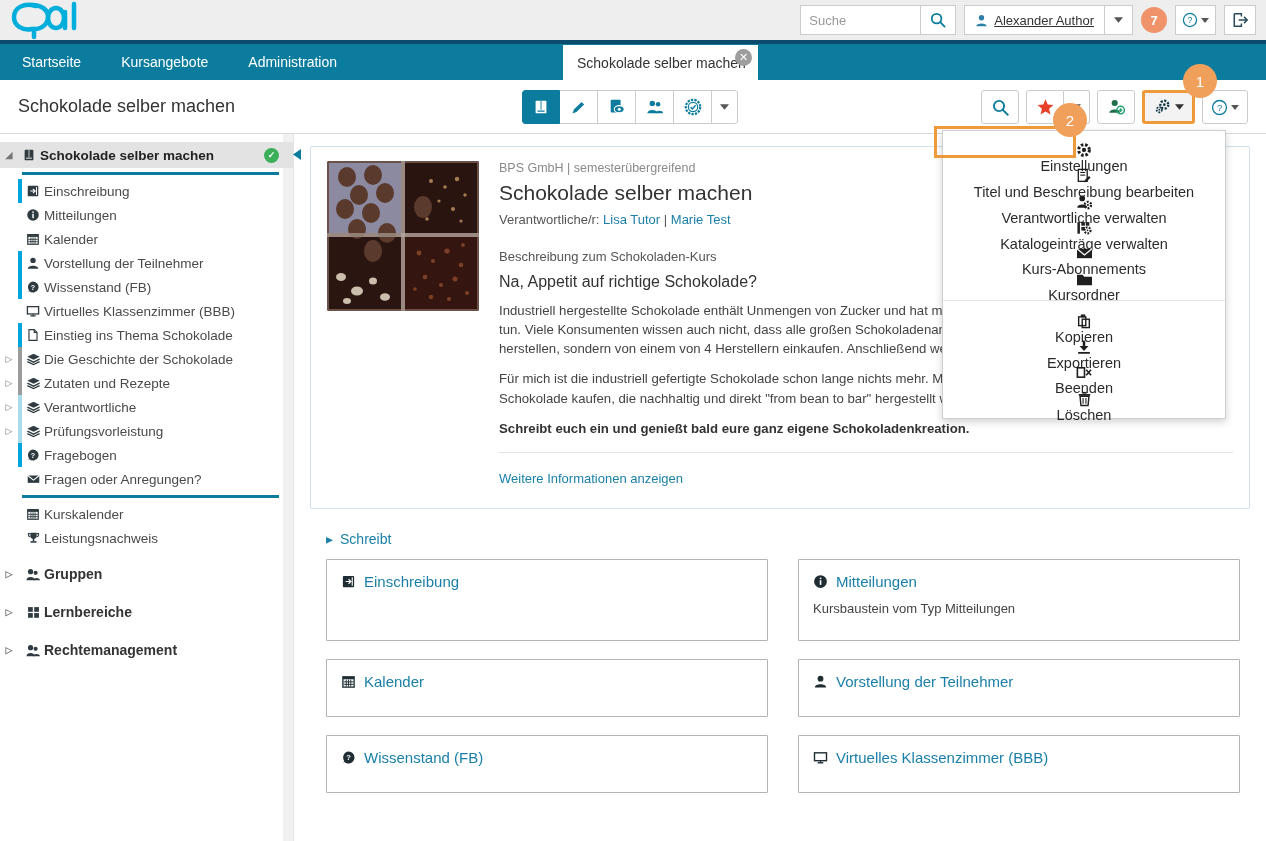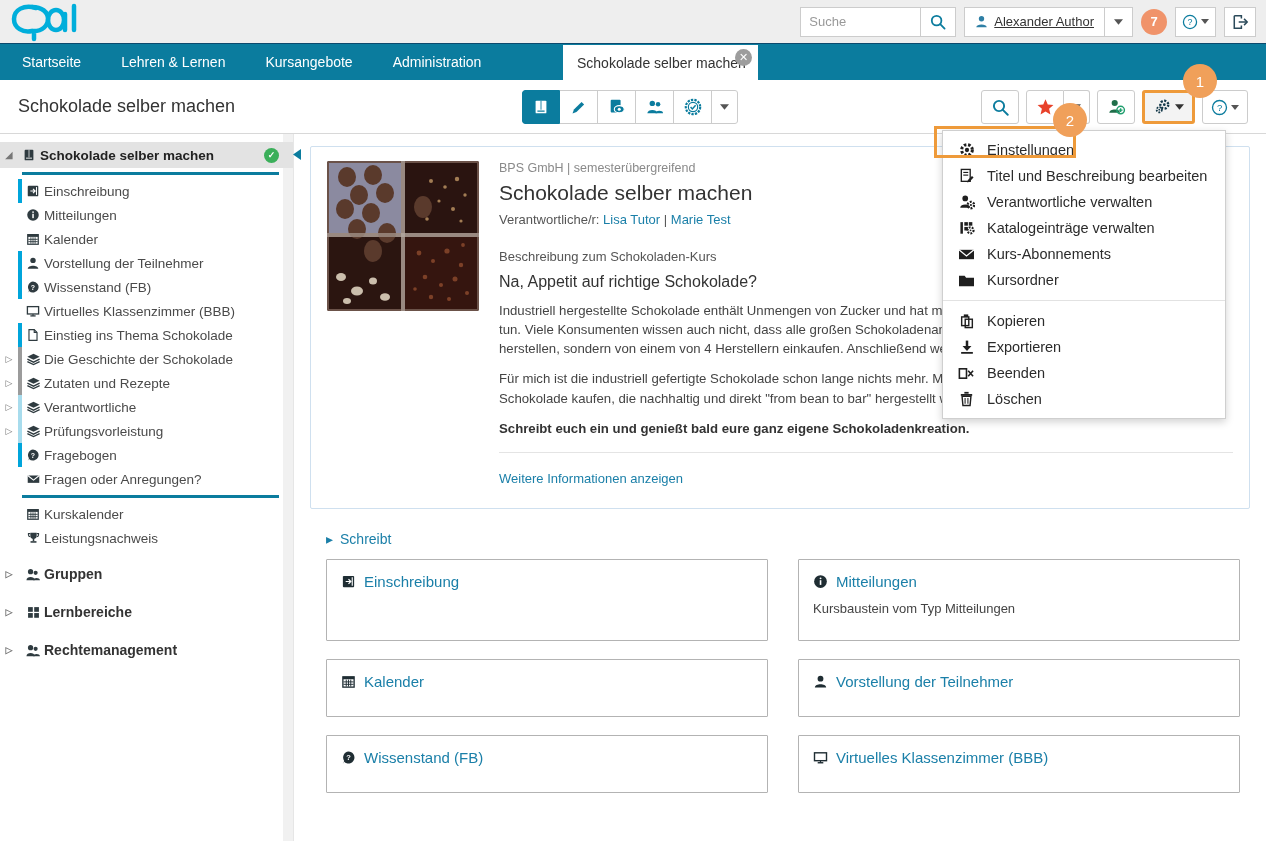--- a/index.html
+++ b/index.html
@@ -8,21 +8,21 @@
     width:1266px; height:841px;
     font-family:"Liberation Sans", sans-serif;
     font-size:14px; color:#333; background:#fff;
     overflow:hidden; position:relative;
   }
 
   
   #topbar {
     height:44px; background:#eeeeee;
     display:flex; align-items:center; position:relative;
-    border-bottom:1px solid #0c4a6e;
+    border-bottom:4px solid #0c4a6e;
   }
   #logo { margin-left:10px; width:74px; height:40px; position:relative; }
   #logo svg { display:block; }
   .top-right { margin-left:auto; display:flex; align-items:center; gap:8px; padding-right:10px; }
   .search-group { display:flex; height:30px; }
   .search-group input {
     width:120px; height:30px; border:1px solid #ccc; border-right:none;
     padding:0 8px; font-size:13px; color:#555; background:#fff;
     font-family:"Liberation Sans", sans-serif; outline:none;
   }
@@ -193,22 +193,22 @@
   .tile-sub { font-size:13px; color:#444; margin-top:11px; }
   .tile.tall { min-height:82px; }
 
   
   #gear-menu {
     position:absolute; left:942px; top:130px; width:284px;
     background:#fff; border:1px solid #cfcfcf; z-index:50;
     box-shadow:0 3px 8px rgba(0,0,0,0.18); padding:6px 0 6px 0;
   }
   .menu-item {
-    display:flex; align-items:center; gap:11px; padding:5px 14px;
-    font-size:14.5px; color:#2b2b2b; cursor:pointer; height:26px;
+    display:flex; align-items:center; padding:5px 14px;
+    font-size:14.5px; color:#2b2b2b; cursor:pointer; height:26px;flex-direction:column;
   }
   .menu-item .mi-ico { width:19px; display:flex; justify-content:center; color:#1f1f1f; flex-shrink:0;}
   .menu-sep { border-top:1px solid #e2e2e2; margin:7px 0; }
   #menu-highlight {
     position:absolute; left:934px; top:126px; width:142px; height:32px;
     border:3px solid #EE9A3A; z-index:55; pointer-events:none; background:transparent;
   }
 </style>
 </head>
 <body>
@@ -268,23 +268,20 @@
         <line x1="7" y1="9" x2="16" y2="9" stroke="#2b4a5a" stroke-width="1.7"></line>
         <path d="M13 5.5 L16.5 9 L13 12.5" fill="none" stroke="#2b4a5a" stroke-width="1.7"></path>
       </svg>
     </div>
   </div>
 </div>
 
 <div id="navbar">
   <div class="nav-item">
     <span>Startseite</span>
-  </div>
-  <div class="nav-item">
-    <span>Lehren &amp; Lernen</span>
   </div>
   <div class="nav-item">
     <span>Kursangebote</span>
   </div>
   <div class="nav-item">
     <span>Administration</span>
   </div>
 
   <div id="course-tab">
     <span>Schokolade selber machen</span>

